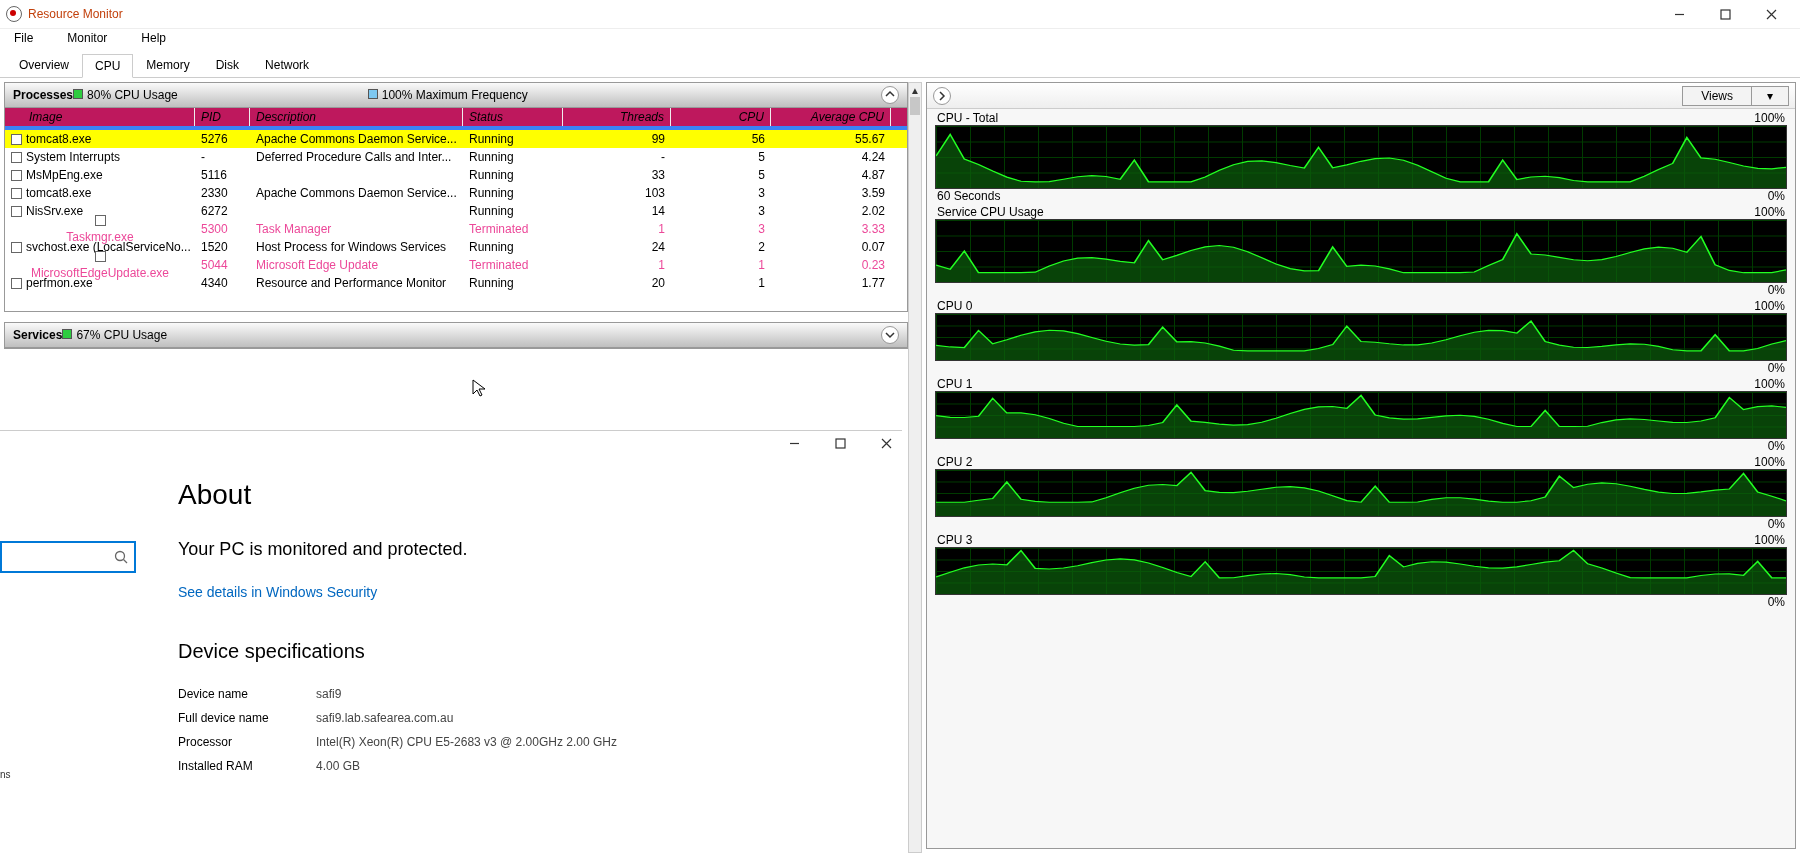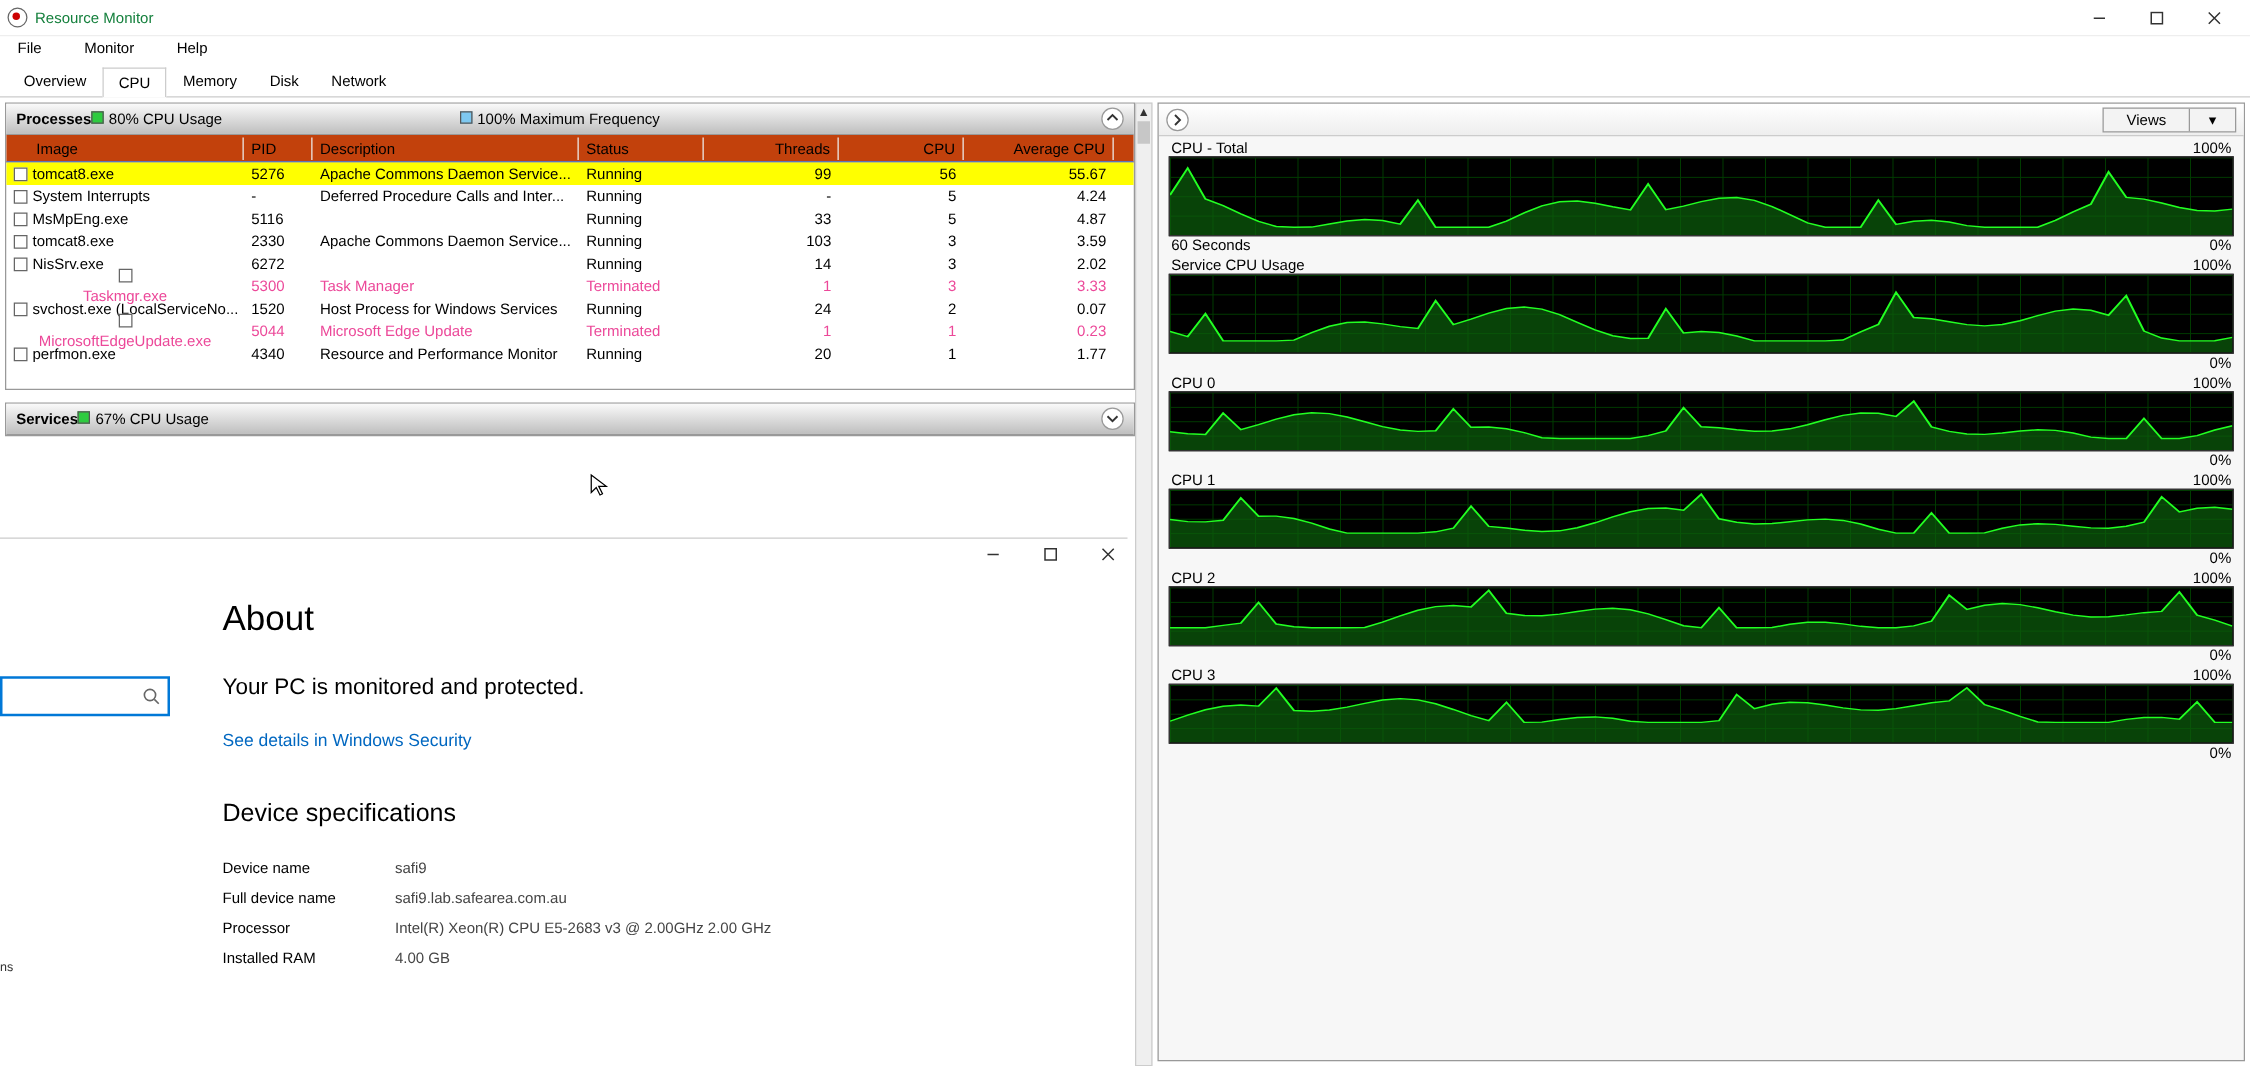--- a/index.html
+++ b/index.html
@@ -3,21 +3,21 @@
 <meta charset="utf-8">
 <style>
   * { box-sizing: border-box; font-family: "Segoe UI", Tahoma, sans-serif; font-size: 12px; margin:0; padding:0; }
   body { background:#fff; width:1800px; height:853px; overflow:hidden; user-select:none; }
 
   
   .titlebar { height:28px; display:flex; align-items:center; padding:0 6px; background:#fff; justify-content:space-between;}
   .titlebar .left { display:flex; align-items:center; gap:6px;}
   .win-icon { width:16px; height:16px; border-radius:50%; border:1px solid #666; position:relative; background:#fff;}
   .win-icon::after{content:""; position:absolute; width:6px; height:6px; background:#c00; top:3px; left:3px; border-radius:50%;}
-  .titlebar .title{ color:#15803d; }
+  .titlebar .title{ color:#c2410c; }
   .win-controls { display:flex; }
   .win-btn { width:46px; height:28px; display:flex; align-items:center; justify-content:center; color:#555;}
   .win-btn svg{width:11px;height:11px;stroke:#333;stroke-width:1.2;fill:none;}
 
   
   .menubar { height:24px; display:flex; align-items:flex-start; padding:0 6px; gap:18px; border-top:1px solid #eee;}
   .menubar div { padding:2px 8px; color:#000;}
 
   
   .tabs { height:26px; display:flex; align-items:flex-end; padding:0 6px; border-bottom:1px solid #ccc;}
@@ -36,21 +36,21 @@
   .panel-header { height:25px; background:linear-gradient(#fafafa,#dcdcdc,#bfbfbf); border-bottom:1px solid #999; display:flex; align-items:center; padding:0 8px; }
   .panel-header .name{ font-weight:bold;}
   .sq { width:10px; height:10px; display:inline-block; margin-right:4px; border:1px solid #555;}
   .sq.green{ background:#2ecc40;}
   .sq.blue { background:#7ec8f0; }
   .expand-btn{ width:18px;height:18px;border:1px solid #999;border-radius:50%;margin-left:auto;display:flex;align-items:center;justify-content:center;background:#fff; }
 
   
   .table{ flex:1; overflow:hidden;}
   .thead, .trow{ display:grid; grid-template-columns: 190px 55px 213px 100px 108px 100px 120px; align-items:center; height:18px;}
-  .thead{ background:#c2410c; border-bottom:1px solid #3b82f6; height:22px;}
+  .thead{ background:#be185d; border-bottom:4px solid #3b82f6; height:22px;font-style:italic;}
   .thead div{ padding:2px 6px; border-right:1px solid #eee; white-space:nowrap; overflow:hidden; color:#000;}
   .trow div{ padding:1px 6px; white-space:nowrap; overflow:hidden; text-overflow:ellipsis; color:#000;}
   .trow.sel{ background:#ffff00;}
   .trow.term div{ color:#ec4899;flex-direction:column;}
   .imgcell{display:flex;align-items:center;gap:4px;}
   .chk{width:11px;height:11px;border:1px solid #666;background:#fff;flex:none;}
   .r{text-align:right;}
 
   
   .vscroll{ position:absolute; right:0; top:4px; width:14px; bottom:0; background:#efefef; border:1px solid #ccc;}

